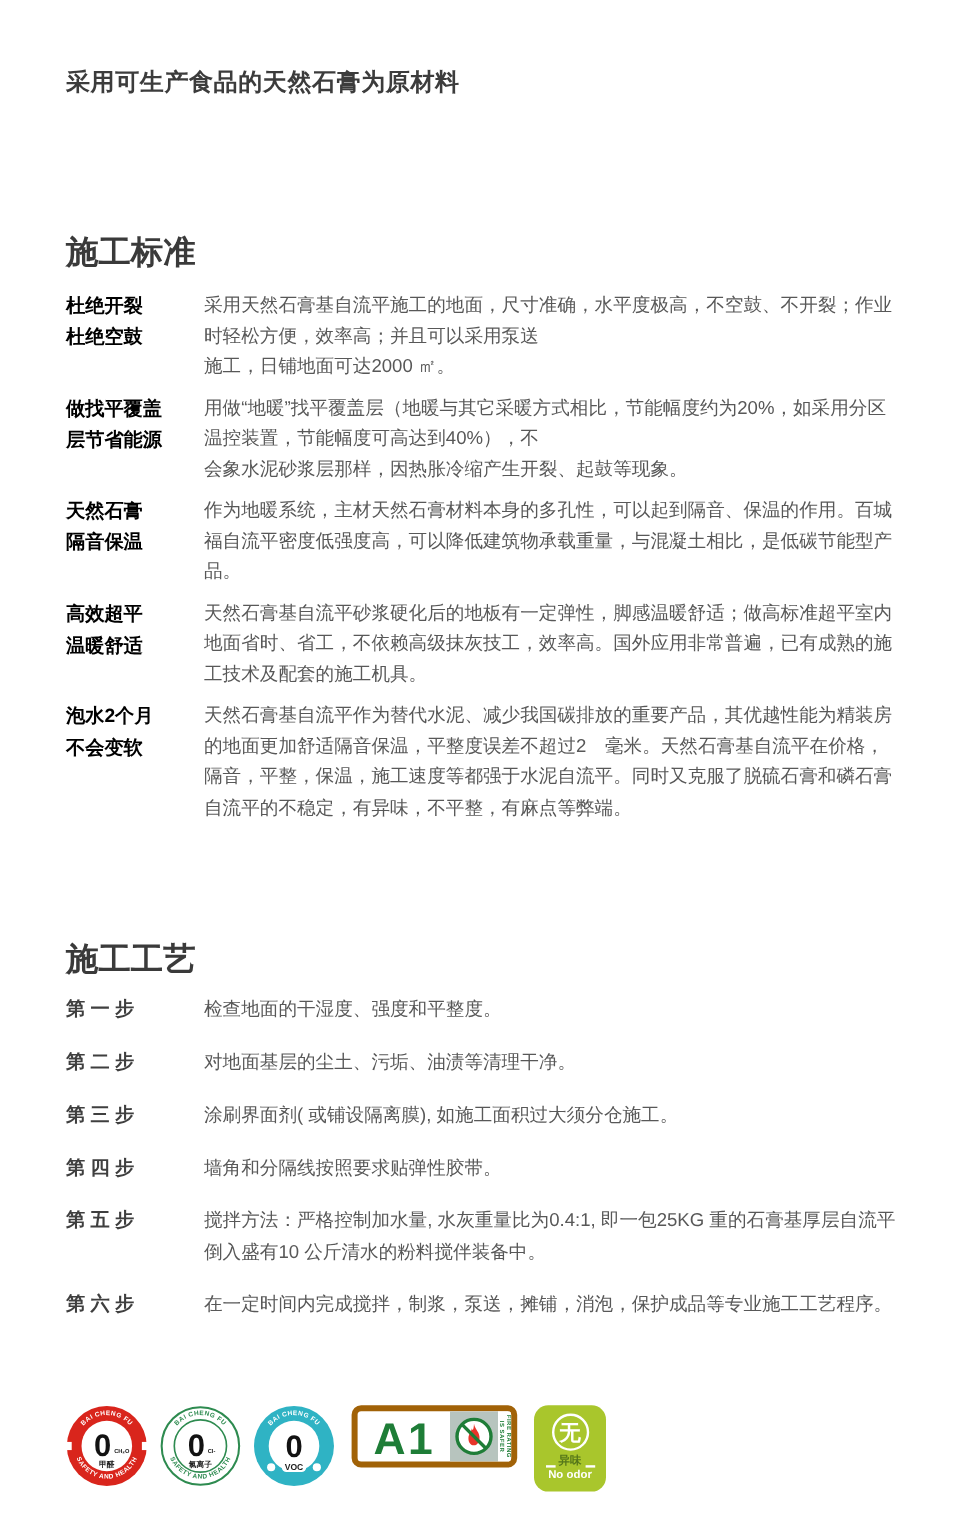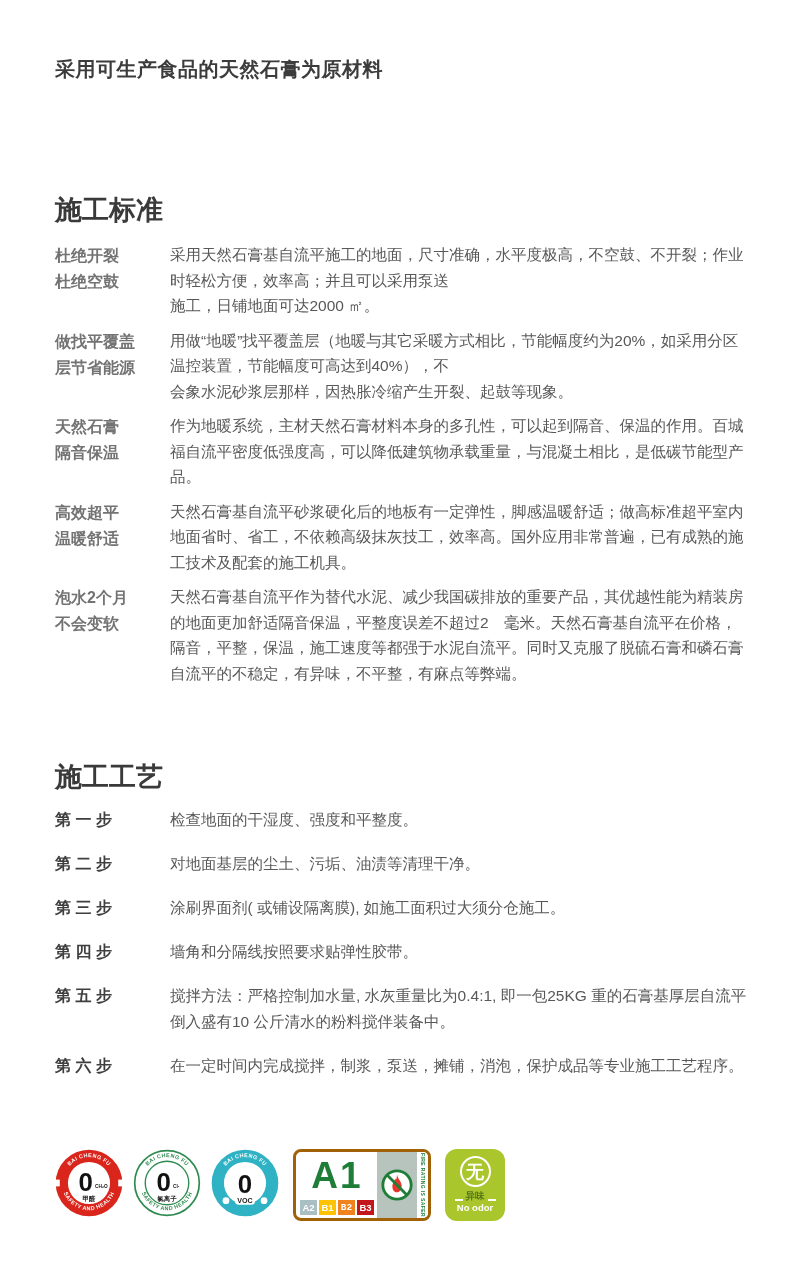--- a/index.html
+++ b/index.html
@@ -5,41 +5,41 @@
   * { margin:0; padding:0; box-sizing:border-box; }
   html,body { width:800px; height:1276px; background:#ffffff; overflow:hidden;
     font-family:"Liberation Sans","DejaVu Sans",sans-serif; }
   .page { width:800px; height:1276px; padding:0 50px 0 55px; }
 
   .doc-title { padding-top:54px; font-size:20px; font-weight:bold; color:#3c3c3c;
     letter-spacing:0.5px; line-height:30px; }
 
   .section-heading { font-size:27px; font-weight:bold; color:#3a3a3a; line-height:32px; }
   .heading-standards { margin-top:110px; margin-bottom:16px; }
-  .heading-process { margin-top:75px; margin-bottom:14px; }
+  .heading-process { margin-top:97px; margin-bottom:14px; }
 
   .item { display:flex; margin-bottom:9px; }
-  .item-label { width:115px; flex:none; font-size:16px; font-weight:bold; color:#737373;
+  .item-label { width:115px; flex:none; font-size:16px; font-weight:bold; color:#000000;
     line-height:26px; white-space:pre-line; padding-top:1px; }
   .item-text { flex:1; font-size:15.5px; color:#585858; line-height:25.5px;
     white-space:pre-line; }
 
   .step { display:flex; margin-bottom:18px; }
   .step-label { width:115px; flex:none; font-size:16px; font-weight:bold; color:#3f3f3f;
     line-height:26px; }
   .step-text { flex:1; font-size:15.5px; color:#585858; line-height:26px; }
 
   .badge-row { margin-top:70px; display:flex; align-items:flex-start; }
   .badge-circle { width:68px; height:68px; flex:none; }
   .badge-gap { width:10px; flex:none; }
   .badge-gap-lg { width:14px; flex:none; }
 
   .arc-text { font-size:8px; font-weight:bold; letter-spacing:0.6px; }
 
-  .badge-fire { width:138px; height:72px; flex:none; border:3px solid #a16207;
+  .badge-fire { width:138px; height:52px; flex:none; border:5px solid #a16207;
     border-radius:8px; background:#fff; display:flex; overflow:hidden; }
   .fire-left { flex:1; display:flex; flex-direction:column; padding:3px 3px 3px 4px; }
   .fire-grade { flex:1; font-size:37px; font-weight:bold; color:#1e7d37;
     text-align:center; line-height:42px; letter-spacing:2px; }
   .fire-chips { display:flex; gap:2px; }
   .chip { flex:1; height:15px; font-size:9.5px; font-weight:bold; color:#fff;
     display:flex; align-items:center; justify-content:center; }
   .chip-a2 { background:#aabfc3; }
   .chip-b1 { background:#fdc300; }
   .chip-b2 { background:#f0831e;font-family:Liberation Mono, monospace; }

